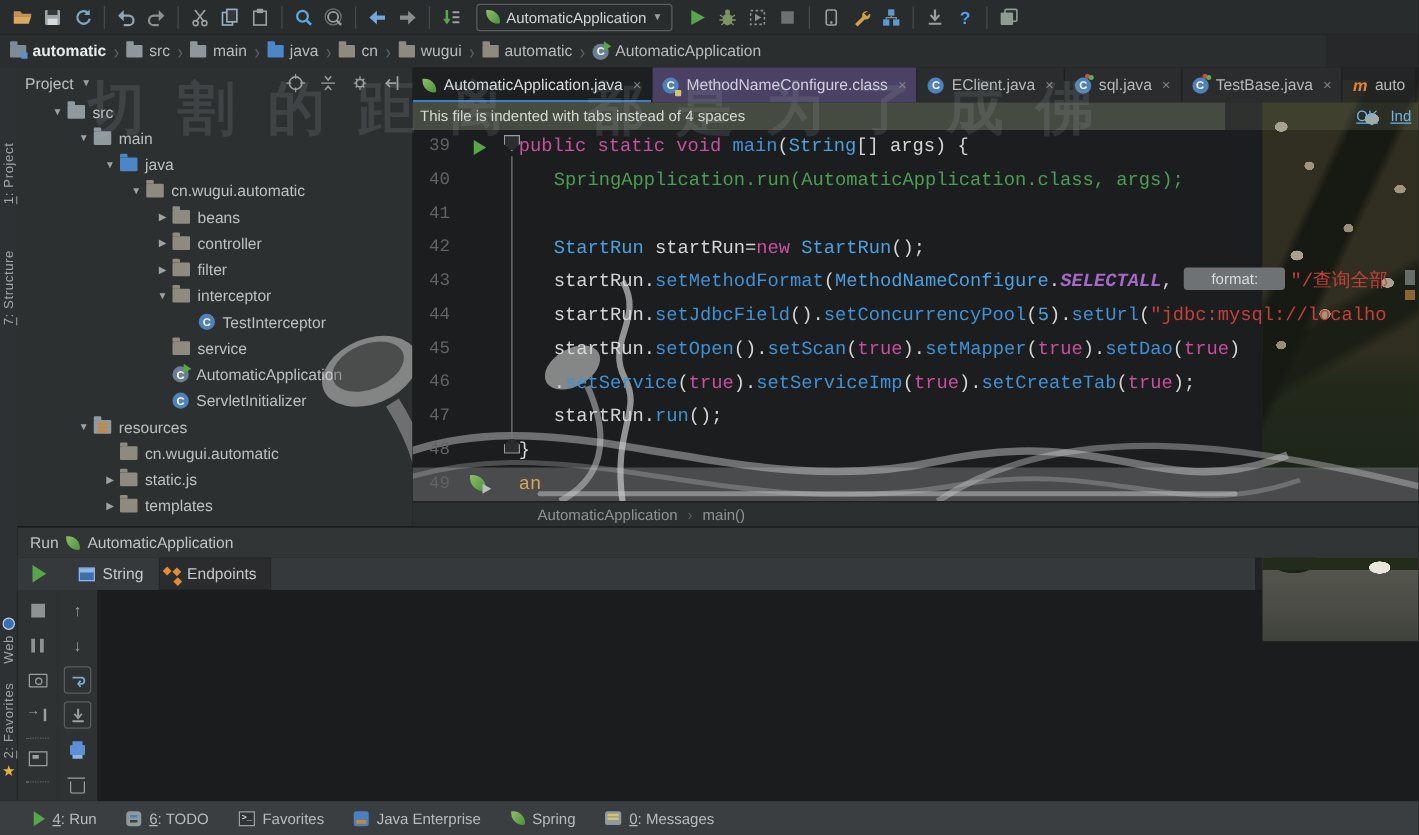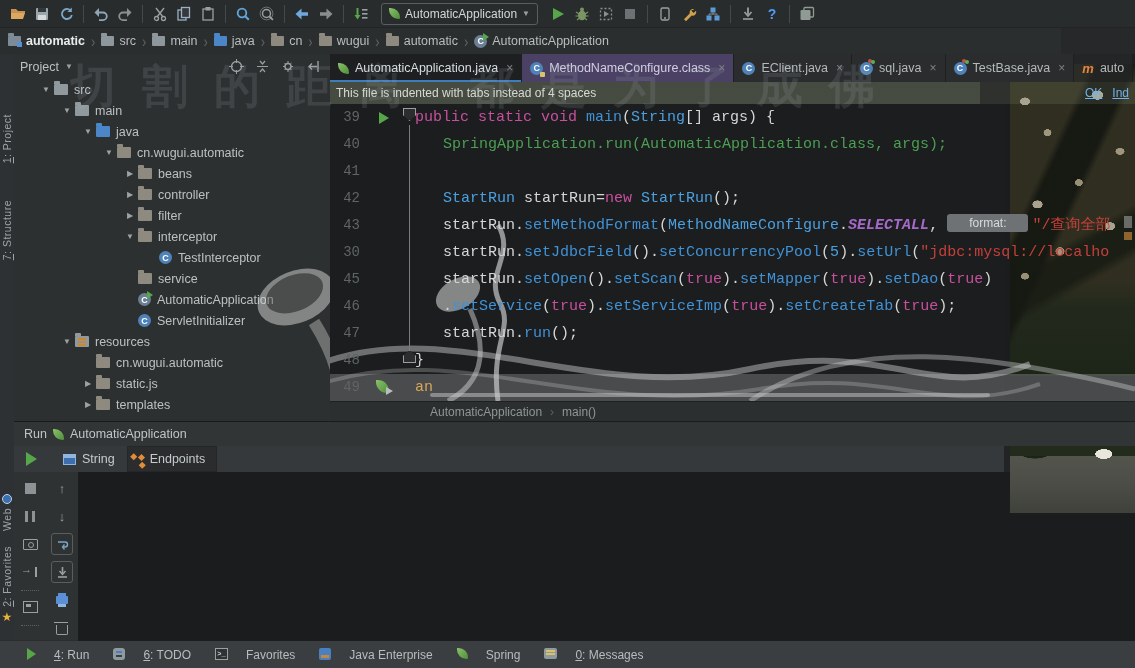--- a/index.html
+++ b/index.html
@@ -135,21 +135,21 @@
   .exitic::after{content:"→";position:absolute;left:-2px;top:-4px;font-size:11px;color:#9aa0a2;}
   .photo2{position:absolute;right:0;top:24px;width:125px;height:67px;z-index:2;
     background-image:
       radial-gradient(14px 8px at 75% 12%,#e9e6dd 60%,transparent 62%),
       linear-gradient(180deg,#232c1c 0 10px,transparent 10px),
       radial-gradient(30px 16px at 20% 4%,#1c2415 60%,transparent 63%),
       linear-gradient(180deg,#565850 0,#4a4c45 60%,#3f413b 100%);}
   .rp-console{position:absolute;left:64px;top:50px;right:0;bottom:0;background:#1b1c1d;z-index:1;}
   
   .statusbar{position:absolute;left:0;top:640px;width:1135px;height:28px;background:#3b3e40;border-top:1px solid #2a2c2d;display:flex;align-items:center;padding-left:27px;box-sizing:border-box;gap:24px;}
-  .sb-item{display:flex;gap:18px;font-size:12px;color:#b8bcbe;white-space:nowrap;}
+  .sb-item{display:flex;align-items:center;gap:6px;font-size:12px;color:#b8bcbe;white-space:nowrap;}
   .sb-item u{text-decoration:underline;}
   .sb-run{width:0;height:0;border-left:9px solid #57a64a;border-top:6px solid transparent;border-bottom:6px solid transparent;}
   .sb-todo{width:12px;height:12px;border-radius:3px;background:#8f9a9e;position:relative;}
   .sb-todo::after{content:"";position:absolute;left:3px;top:3px;width:6px;height:2px;background:#4a7fc0;box-shadow:0 4px 0 #3c4043;}
   .sb-term{width:13px;height:12px;background:#2f3133;border:1px solid #9aa0a2;color:#cfd4d6;font:bold 7px/11px "Liberation Mono",monospace;text-align:center;box-sizing:border-box;}
   .sb-jee{width:12px;height:12px;background:#4a7fc0;border-radius:2px;position:relative;}
   .sb-jee::after{content:"";position:absolute;left:2px;bottom:2px;width:8px;height:3px;background:#c8883a;}
   .sb-msg{width:13px;height:11px;background:#8f9a9e;border-radius:2px;position:relative;}
   .sb-msg::after{content:"";position:absolute;left:2px;top:2px;width:9px;height:2px;background:#d8c36a;box-shadow:0 3px 0 #d8c36a;}
   
@@ -566,21 +566,21 @@
           </div>
           <div class="row">
             <span class="ln">42</span>
             <span class="ct" style="padding-left: 28px;"><span class="c-type">StartRun</span><span class="c-pl"> startRun=</span><span class="c-kw">new</span><span class="c-pl"> </span><span class="c-type">StartRun</span><span class="c-pl">();</span></span>
           </div>
           <div class="row">
             <span class="ln">43</span>
             <span class="ct" style="padding-left: 28px;"><span class="c-pl">startRun.</span><span class="c-m">setMethodFormat</span><span class="c-pl">(</span><span class="c-type">MethodNameConfigure</span><span class="c-pl">.</span><span class="c-sel">SELECTALL</span><span class="c-pl">, </span><span class="hintbox">format:</span><span class="c-str">"/查询全部</span></span>
           </div>
           <div class="row">
-            <span class="ln">30</span>
+            <span class="ln">44</span>
             <span class="ct" style="padding-left: 28px;"><span class="c-pl">startRun.</span><span class="c-m">setJdbcField</span><span class="c-pl">().</span><span class="c-m">setConcurrencyPool</span><span class="c-pl">(</span><span class="c-num">5</span><span class="c-pl">).</span><span class="c-m">setUrl</span><span class="c-pl">(</span><span class="c-str">"jdbc:mysql://localho</span></span>
           </div>
           <div class="row">
             <span class="ln">45</span>
             <span class="ct" style="padding-left: 28px;"><span class="c-pl">startRun.</span><span class="c-m">setOpen</span><span class="c-pl">().</span><span class="c-m">setScan</span><span class="c-pl">(</span><span class="c-bool">true</span><span class="c-pl">).</span><span class="c-m">setMapper</span><span class="c-pl">(</span><span class="c-bool">true</span><span class="c-pl">).</span><span class="c-m">setDao</span><span class="c-pl">(</span><span class="c-bool">true</span><span class="c-pl">)</span></span>
           </div>
           <div class="row">
             <span class="ln">46</span>
             <span class="ct" style="padding-left: 28px;"><span class="c-pl">.</span><span class="c-m">setService</span><span class="c-pl">(</span><span class="c-bool">true</span><span class="c-pl">).</span><span class="c-m">setServiceImp</span><span class="c-pl">(</span><span class="c-bool">true</span><span class="c-pl">).</span><span class="c-m">setCreateTab</span><span class="c-pl">(</span><span class="c-bool">true</span><span class="c-pl">);</span></span>
           </div>

